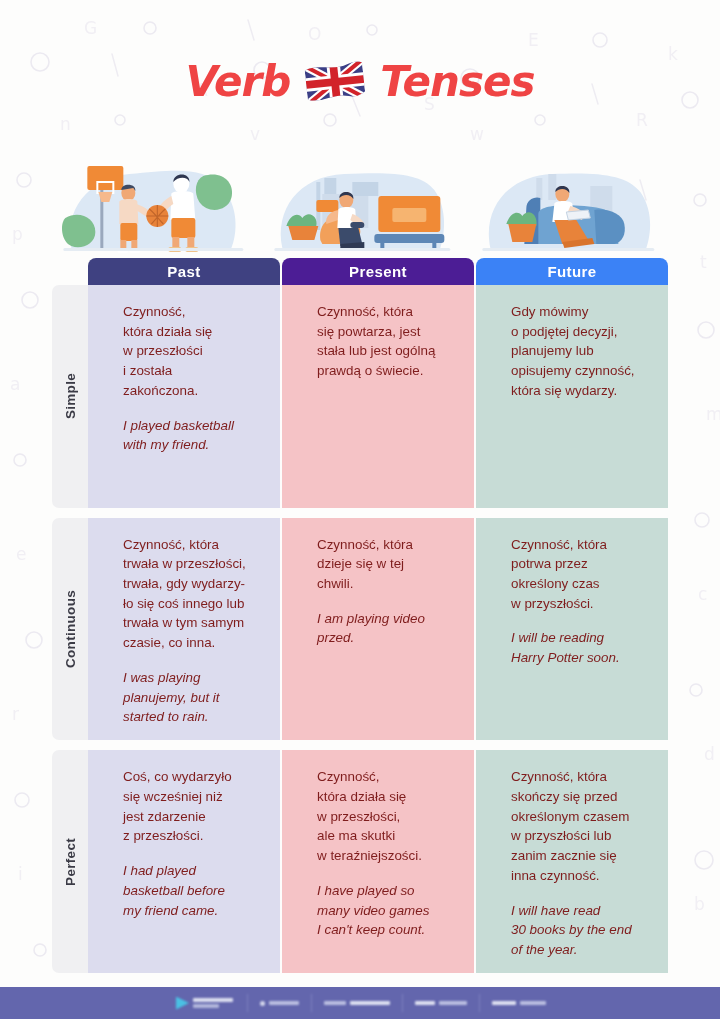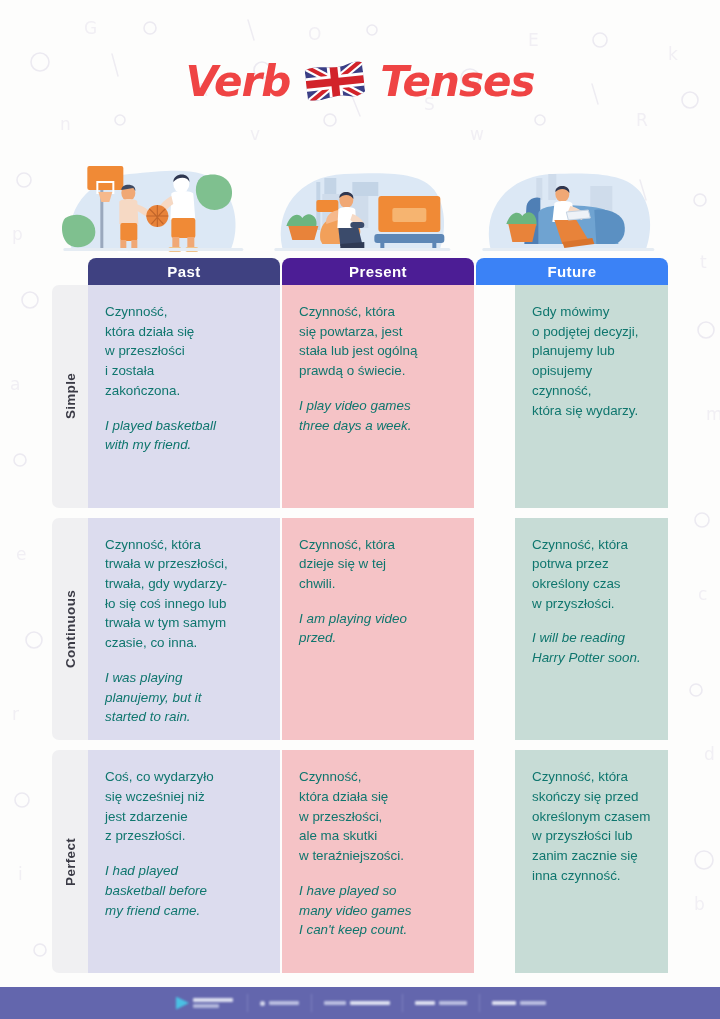--- a/index.html
+++ b/index.html
@@ -131,40 +131,40 @@
   }
 
   .col-cells {
     flex: 1;
     display: flex;
     flex-direction: column;
     gap: 10px;
   }
   .cell {
     flex: 1;
-    padding: 17px 15px 10px 17px;
+    padding: 17px 15px 10px 35px;
     font-size: 13.4px;
     line-height: 1.47;
-    color: #0f766e;
+    color: #7f1d1d;
   }
   .cell.first { border-radius: 0 0 0 0; }
   .cell-def { white-space: pre-line; }
   .cell-ex {
     white-space: pre-line;
     font-style: italic;
     margin-top: 15px;
   }
 
   
   .col-past   .col-header { background: #3f4181; }
   .col-past   .cell       { background: #dcdcee; }
   .col-present .col-header{ background: #4c1d95; }
   .col-present .cell      { background: #f5c3c6; }
   .col-future .col-header { background: #3b82f6; }
-  .col-future .cell       { background: #c7dcd6; margin-left: 39px; }
+  .col-future .cell       { background: #c7dcd6; }
 
   
   .footer {
     height: 32px;
     background: #6366ad;
     display: flex;
     align-items: center;
     justify-content: center;
     gap: 0;
     flex: none;
@@ -447,22 +447,20 @@
       </div>
 
       <div class="column col-present">
         <div class="col-header">Present</div>
         <div class="col-cells">
           <div class="cell first">
             <div class="cell-def">Czynność, która
 się powtarza, jest
 stała lub jest ogólną
 prawdą o świecie.</div>
-            <div class="cell-ex">I play video games
-three days a week.</div>
           </div>
           <div class="cell">
             <div class="cell-def">Czynność, która
 dzieje się w tej
 chwili.</div>
             <div class="cell-ex">I am playing video
 przed.</div>
           </div>
           <div class="cell">
             <div class="cell-def">Czynność,
@@ -495,20 +493,23 @@
             <div class="cell-ex">I will be reading
 Harry Potter soon.</div>
           </div>
           <div class="cell">
             <div class="cell-def">Czynność, która
 skończy się przed
 określonym czasem
 w przyszłości lub
 zanim zacznie się
 inna czynność.</div>
+            <div class="cell-ex">I will have read
+30 books by the end
+of the year.</div>
           </div>
         </div>
       </div>
 
     </div>
   </div>
 
   <div class="footer">
     <div class="footer-inner">
       <div class="footer-logo">

